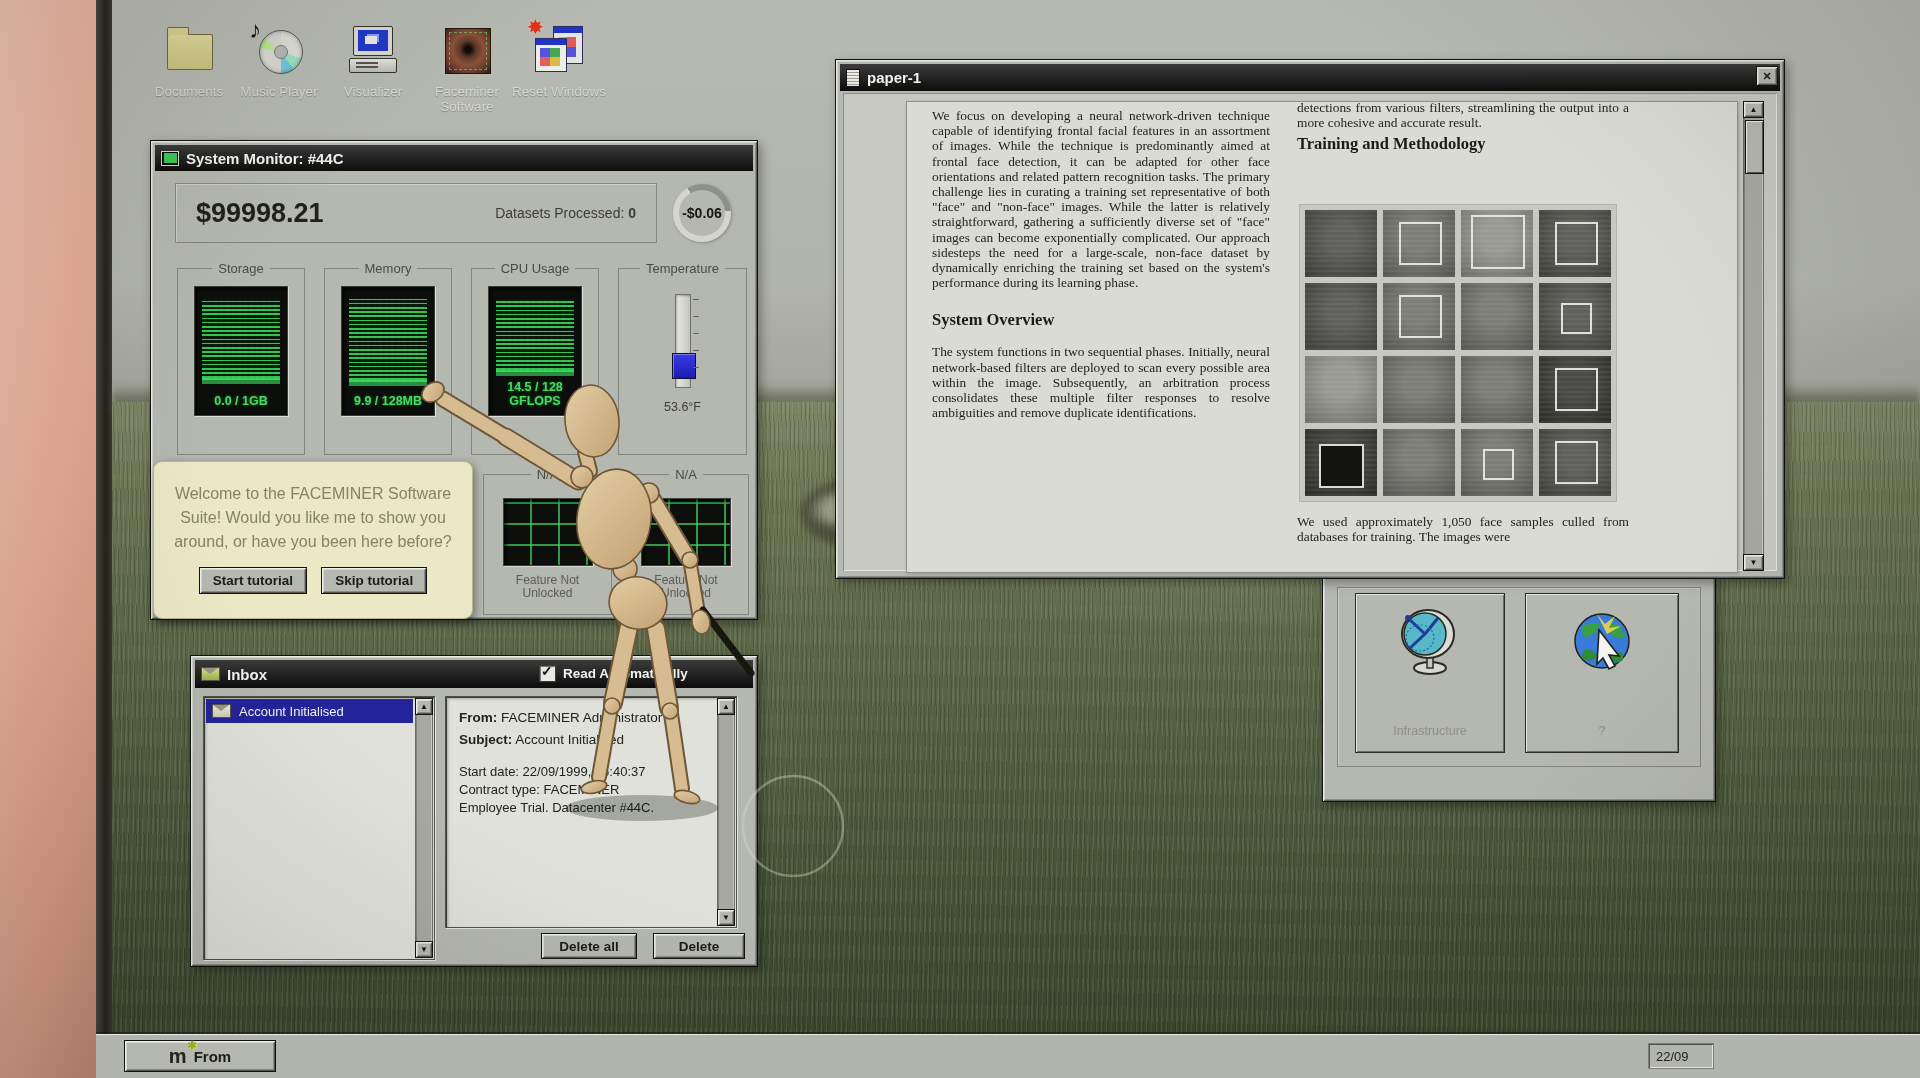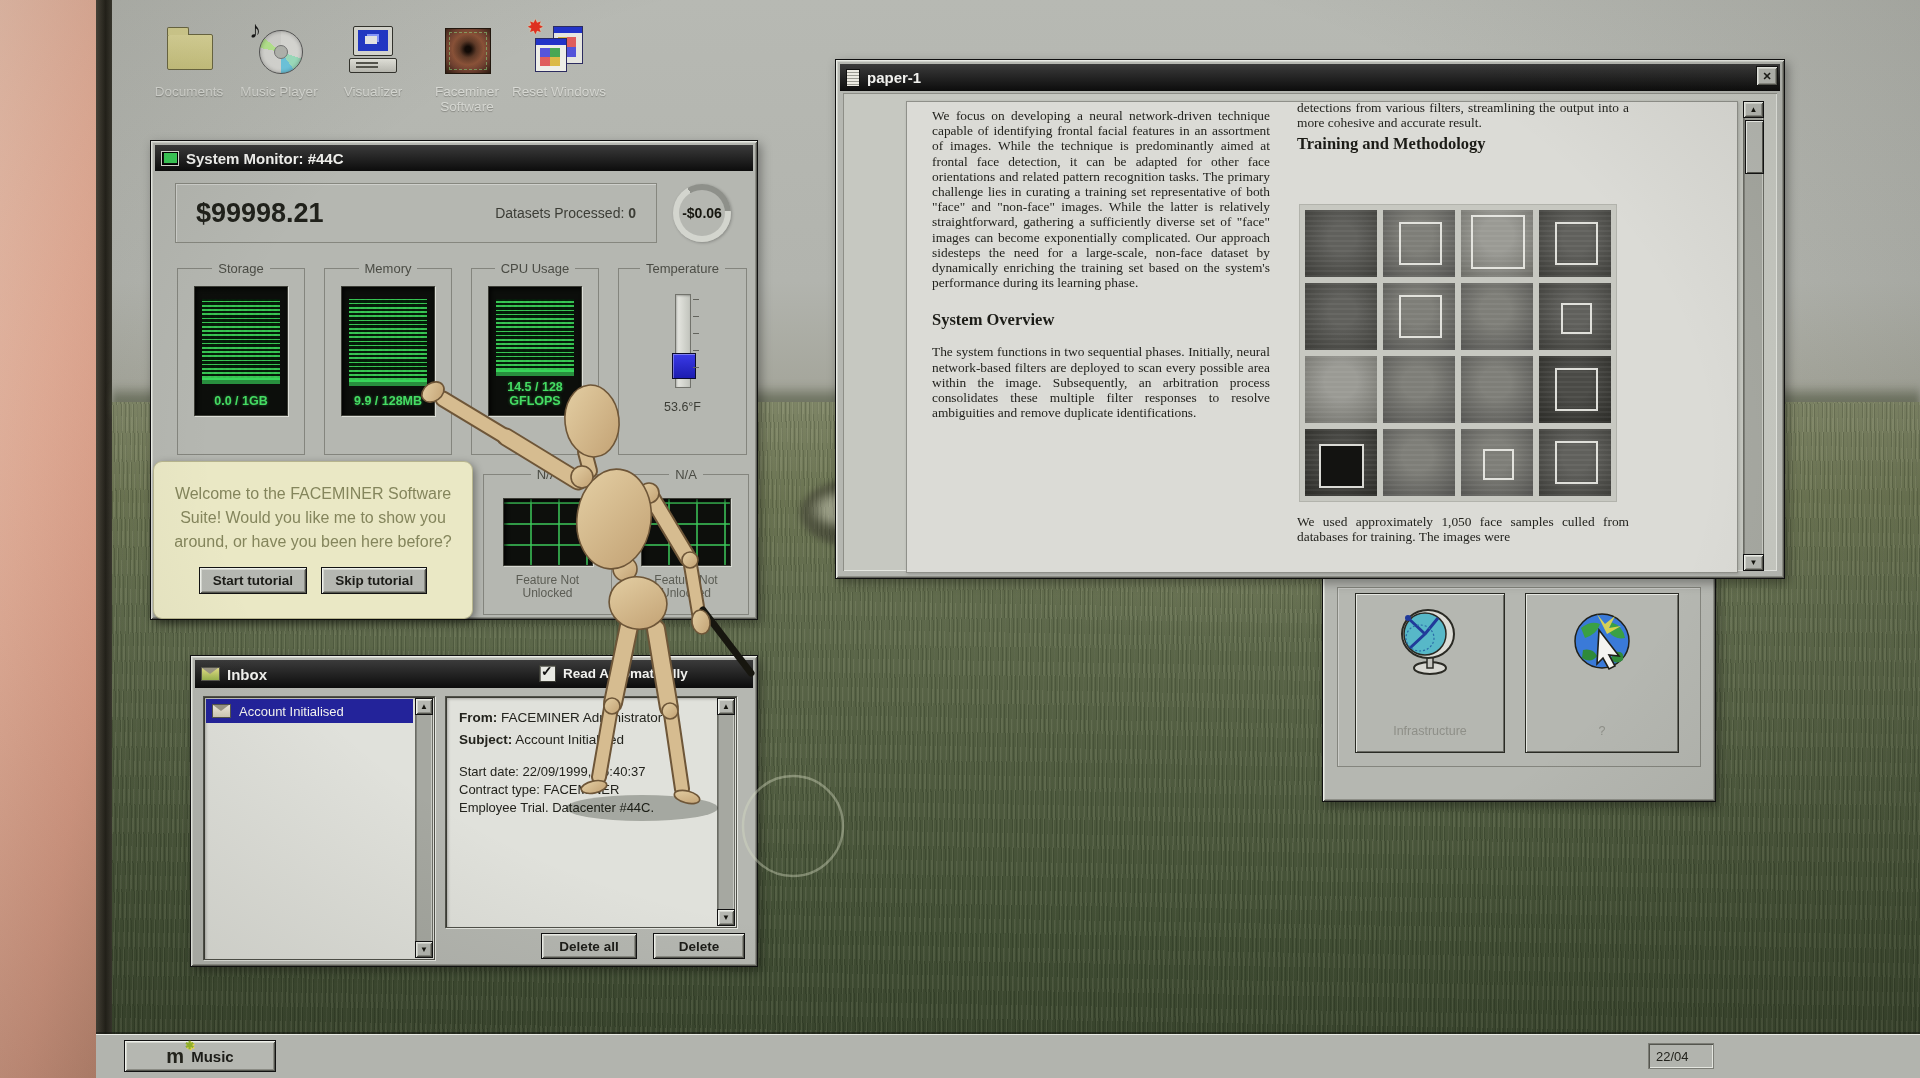--- a/index.html
+++ b/index.html
@@ -478,19 +478,19 @@
     </g>
     <line x1="703" y1="610" x2="751" y2="673" stroke="#17160f" stroke-width="7" stroke-linecap="round"></line>
     <ellipse cx="701" cy="622" rx="9" ry="12" transform="rotate(-10 701 622)" fill="url(#wood)" stroke="#6e5638" stroke-width="1.6"></ellipse>
   </svg>
 
   <div class="vignette"></div>
 
   <div class="taskbar">
     <button class="btn95 menu-btn">
       <span class="menu-logo">m<i>✱</i></span>
-      <span>Music</span>
+      <span>From</span>
     </button>
-    <div class="clock">22/04</div>
+    <div class="clock">22/09</div>
   </div>
 
 
 </div>
 
 </body></html>

